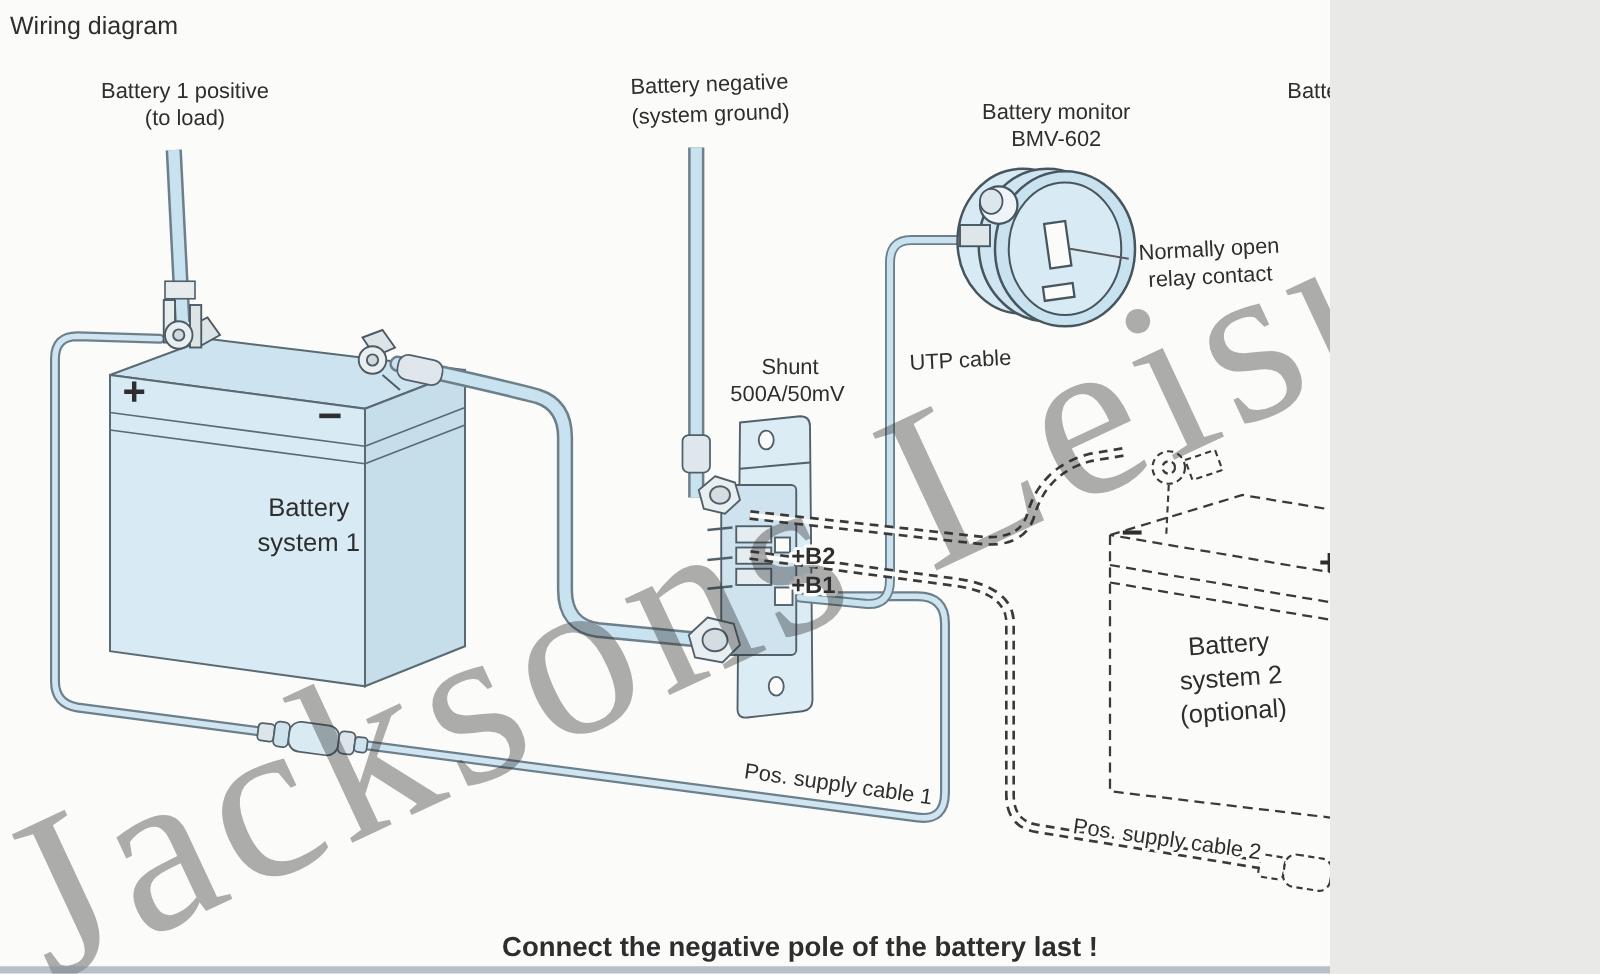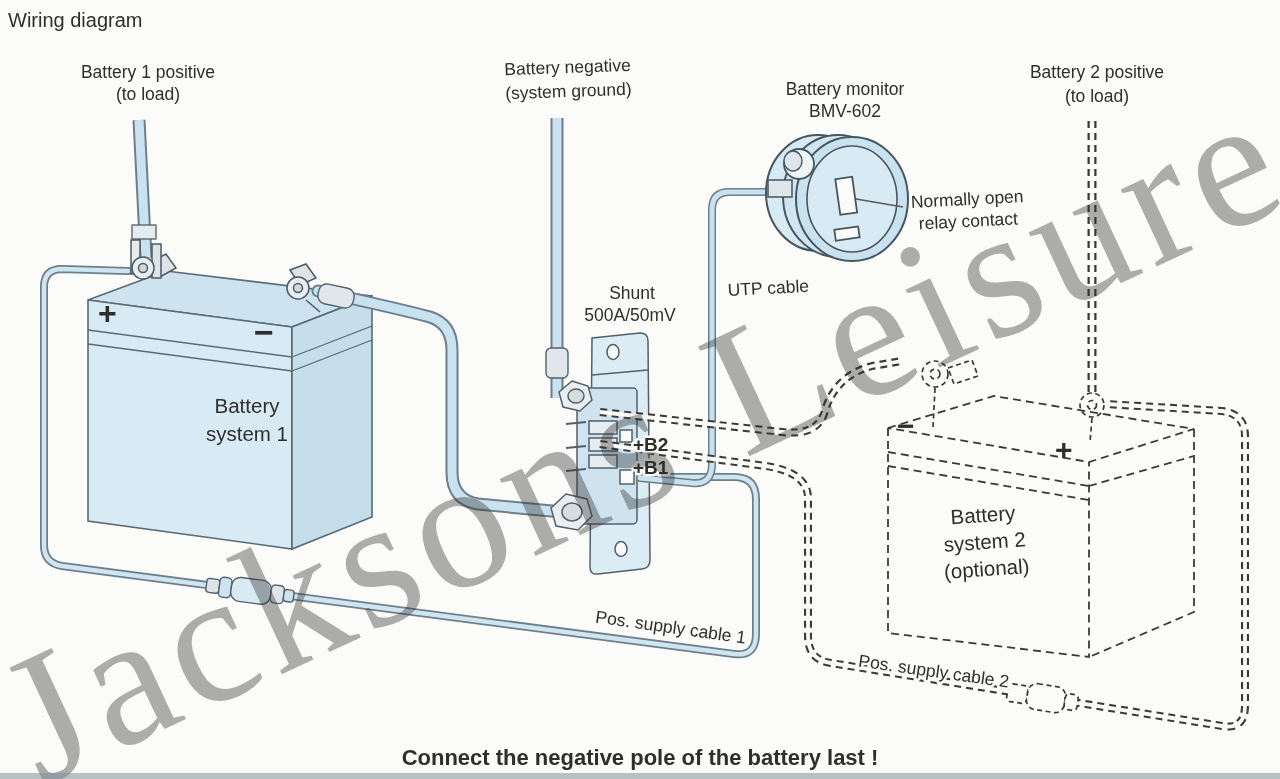--- a/index.html
+++ b/index.html
@@ -1,16 +1,16 @@
 <!DOCTYPE html>
 <html><head>
 <meta charset="utf-8">
 <style>
   html,body{margin:0;padding:0;background:#e9e9e7;}
-  .page{position:relative;width:1280px;height:779px;background:#fbfbf9;overflow:hidden;
+  .page{position:relative;width:1064px;height:779px;background:#fbfbf9;overflow:hidden;
         font-family:"Liberation Sans", sans-serif;}
   svg{position:absolute;left:0;top:0;}
   text{fill:#2e2e2e;}
   .lbl{font-size:17.5px;}
   .halo{paint-order:stroke;stroke:#fbfbf9;stroke-width:5px;stroke-linejoin:round;}
 </style>
 </head>
 <body>
 
 <div class="page">

